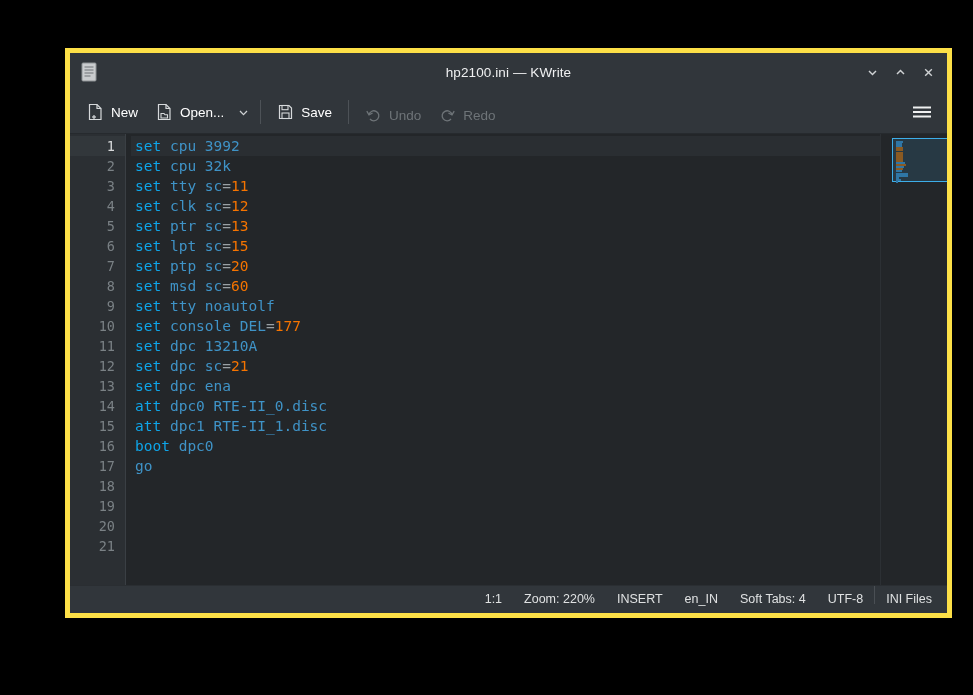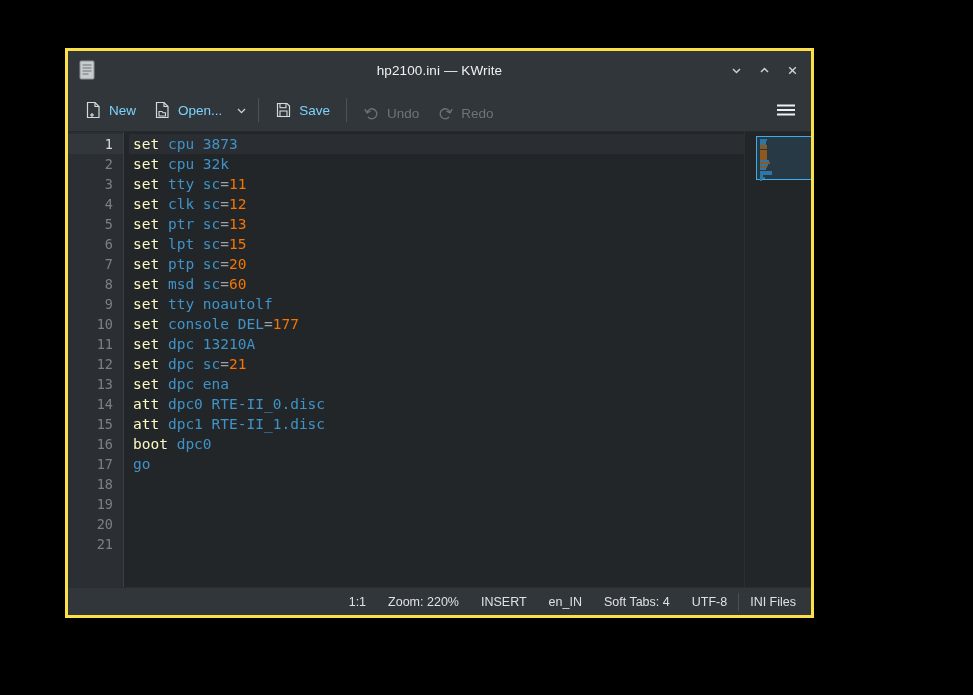--- a/index.html
+++ b/index.html
@@ -17,24 +17,24 @@
     width: 973px;
     height: 695px;
     background: #000000;
   }
 
   
   #window {
     position: absolute;
     left: 65px;
     top: 48px;
-    width: 749px;
+    width: 887px;
     height: 570px;
     background: #31363b;
-    border: 3px solid #fde047;
+    border: 5px solid #fde047;
     display: flex;
     flex-direction: column;
     box-shadow: 0 6px 24px rgba(0,0,0,0.7);
   }
 
   
   #titlebar {
     height: 38px;
     background: #31363b;
     display: flex;
@@ -82,21 +82,21 @@
     gap: 0px;
   }
   .tb-btn {
     display: flex;
     align-items: center;
     gap: 7px;
     height: 30px;
     padding: 0 9px;
     border-radius: 3px;
     cursor: pointer;
-    color: #7dd3fc;
+    color: #ffffff;
     font-size: 13.5px;
     white-space: nowrap;
   }
   .tb-btn.disabled { color: #6e7478; cursor: default; margin-top: 6px; }
   .tb-btn svg { display: block; flex: 0 0 auto; }
   .tb-arrow {
     display: flex; align-items: center; justify-content: center;
     height: 30px; width: 20px;
     cursor: pointer;
   }
@@ -150,21 +150,21 @@
   .cl {
     height: 20px;
     line-height: 20px;
     font-family: "DejaVu Sans Mono", monospace;
     font-size: 14.5px;
     white-space: pre;
     padding-left: 4px;
   }
   .cl.cur { background: #2a2e32; }
 
-  .t-kw   { color: #fef9c3; }   
+  .t-kw   { color: #0ea5e9; }   
   .t-id   { color: #3f93c7; }   
   .t-num  { color: #f67400; }   
   .t-op   { color: #9aa0a4; }   
 
   
   #minimap {
     position: absolute;
     right: 0; top: 0; bottom: 0;
     width: 67px;
     background: #232629;
@@ -186,21 +186,20 @@
     left: 3px;
   }
   .mm-line.o { background: #8a5a22; }
 
   
   #statusbar {
     height: 28px;
     background: #31363b;
     flex: 0 0 auto;
     display: flex;
-    align-items: center;
     justify-content: flex-end;
     padding-right: 4px;
     border-top: 1px solid #2a2e32;
   }
   .sb-item {
     font-size: 12.5px;
     color: #dfe1e2;
     padding: 0 11px;
     line-height: 26px;
     white-space: nowrap;
@@ -348,21 +347,21 @@
           <div class="ln">15</div>
           <div class="ln">16</div>
           <div class="ln">17</div>
           <div class="ln">18</div>
           <div class="ln">19</div>
           <div class="ln">20</div>
           <div class="ln">21</div>
         </div>
 
       <div id="code">
-          <div class="cl cur"><span class="t-kw">set</span><span class="t-id"> cpu </span><span class="t-id">3873</span></div>
+          <div class="cl cur"><span class="t-kw">set</span><span class="t-id"> cpu </span><span class="t-id">3992</span></div>
           <div class="cl"><span class="t-kw">set</span><span class="t-id"> cpu </span><span class="t-id">32k</span></div>
           <div class="cl"><span class="t-kw">set</span><span class="t-id"> tty </span><span class="t-id">sc</span><span class="t-op">=</span><span class="t-num">11</span></div>
           <div class="cl"><span class="t-kw">set</span><span class="t-id"> clk </span><span class="t-id">sc</span><span class="t-op">=</span><span class="t-num">12</span></div>
           <div class="cl"><span class="t-kw">set</span><span class="t-id"> ptr </span><span class="t-id">sc</span><span class="t-op">=</span><span class="t-num">13</span></div>
           <div class="cl"><span class="t-kw">set</span><span class="t-id"> lpt </span><span class="t-id">sc</span><span class="t-op">=</span><span class="t-num">15</span></div>
           <div class="cl"><span class="t-kw">set</span><span class="t-id"> ptp </span><span class="t-id">sc</span><span class="t-op">=</span><span class="t-num">20</span></div>
           <div class="cl"><span class="t-kw">set</span><span class="t-id"> msd </span><span class="t-id">sc</span><span class="t-op">=</span><span class="t-num">60</span></div>
           <div class="cl"><span class="t-kw">set</span><span class="t-id"> tty noautolf</span></div>
           <div class="cl"><span class="t-kw">set</span><span class="t-id"> console DEL</span><span class="t-op">=</span><span class="t-num">177</span></div>
           <div class="cl"><span class="t-kw">set</span><span class="t-id"> dpc </span><span class="t-id">13210A</span></div>

